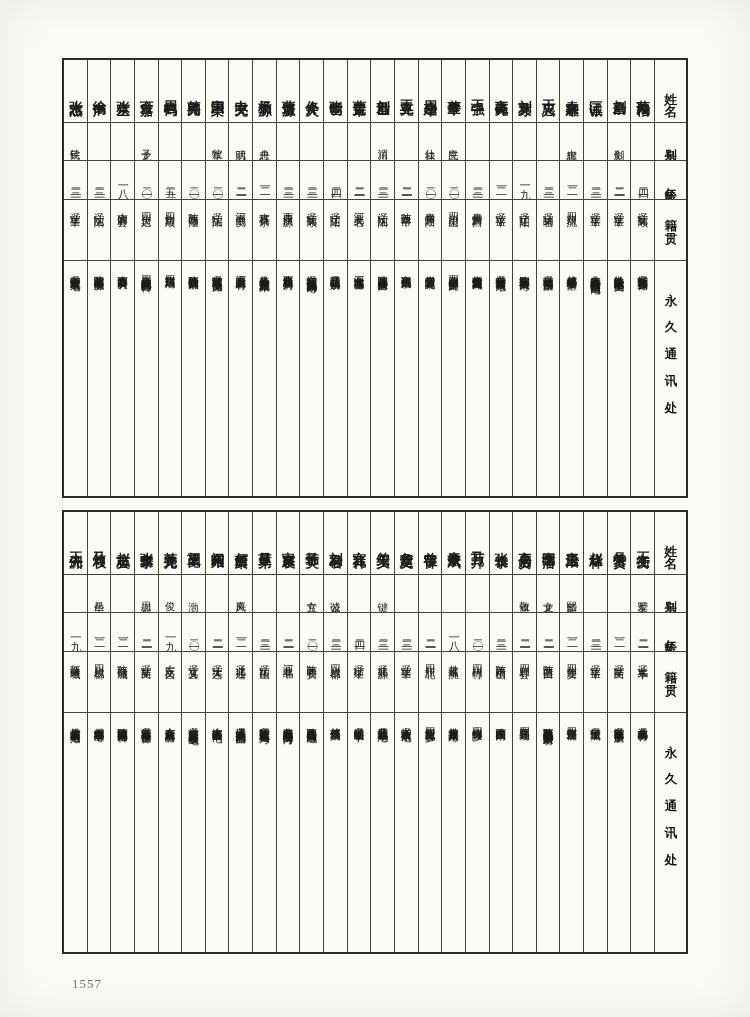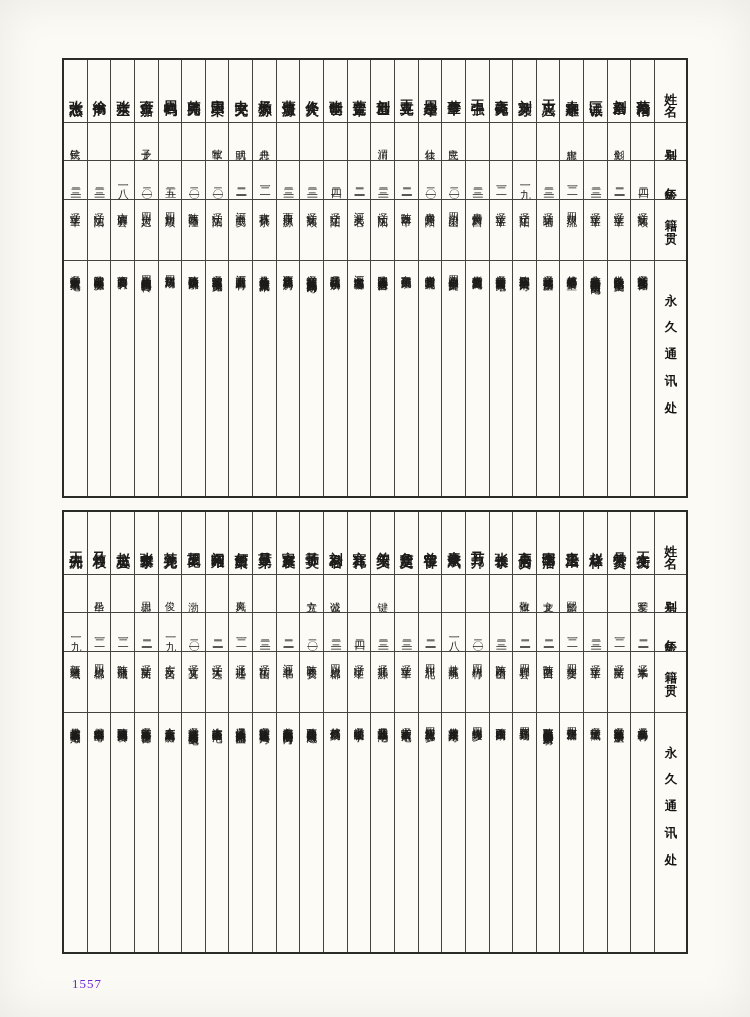--- a/index.html
+++ b/index.html
@@ -78,21 +78,21 @@
   .h-name .v{font-size:13px;letter-spacing:11px;padding-top:6px;}
   .h-alias .v{font-size:12px;letter-spacing:3px;}
   .h-age .v{font-size:12px;letter-spacing:3px;}
   .h-origin .v{font-size:12.5px;letter-spacing:13px;padding-top:5px;}
   .h-addr .v{font-size:12.5px;letter-spacing:27px;padding-top:16px;}
   .page-number{
     position:absolute;
     left:72px;top:976px;
     font-size:13px;
     letter-spacing:1px;
-    color:#6d28d9;
+    color:#737373;
   }
 </style>
 </head>
 <body>
 
 <div class="sheet">
 
   <section class="dtable t1">
     <div class="cols">
         <div class="col">

